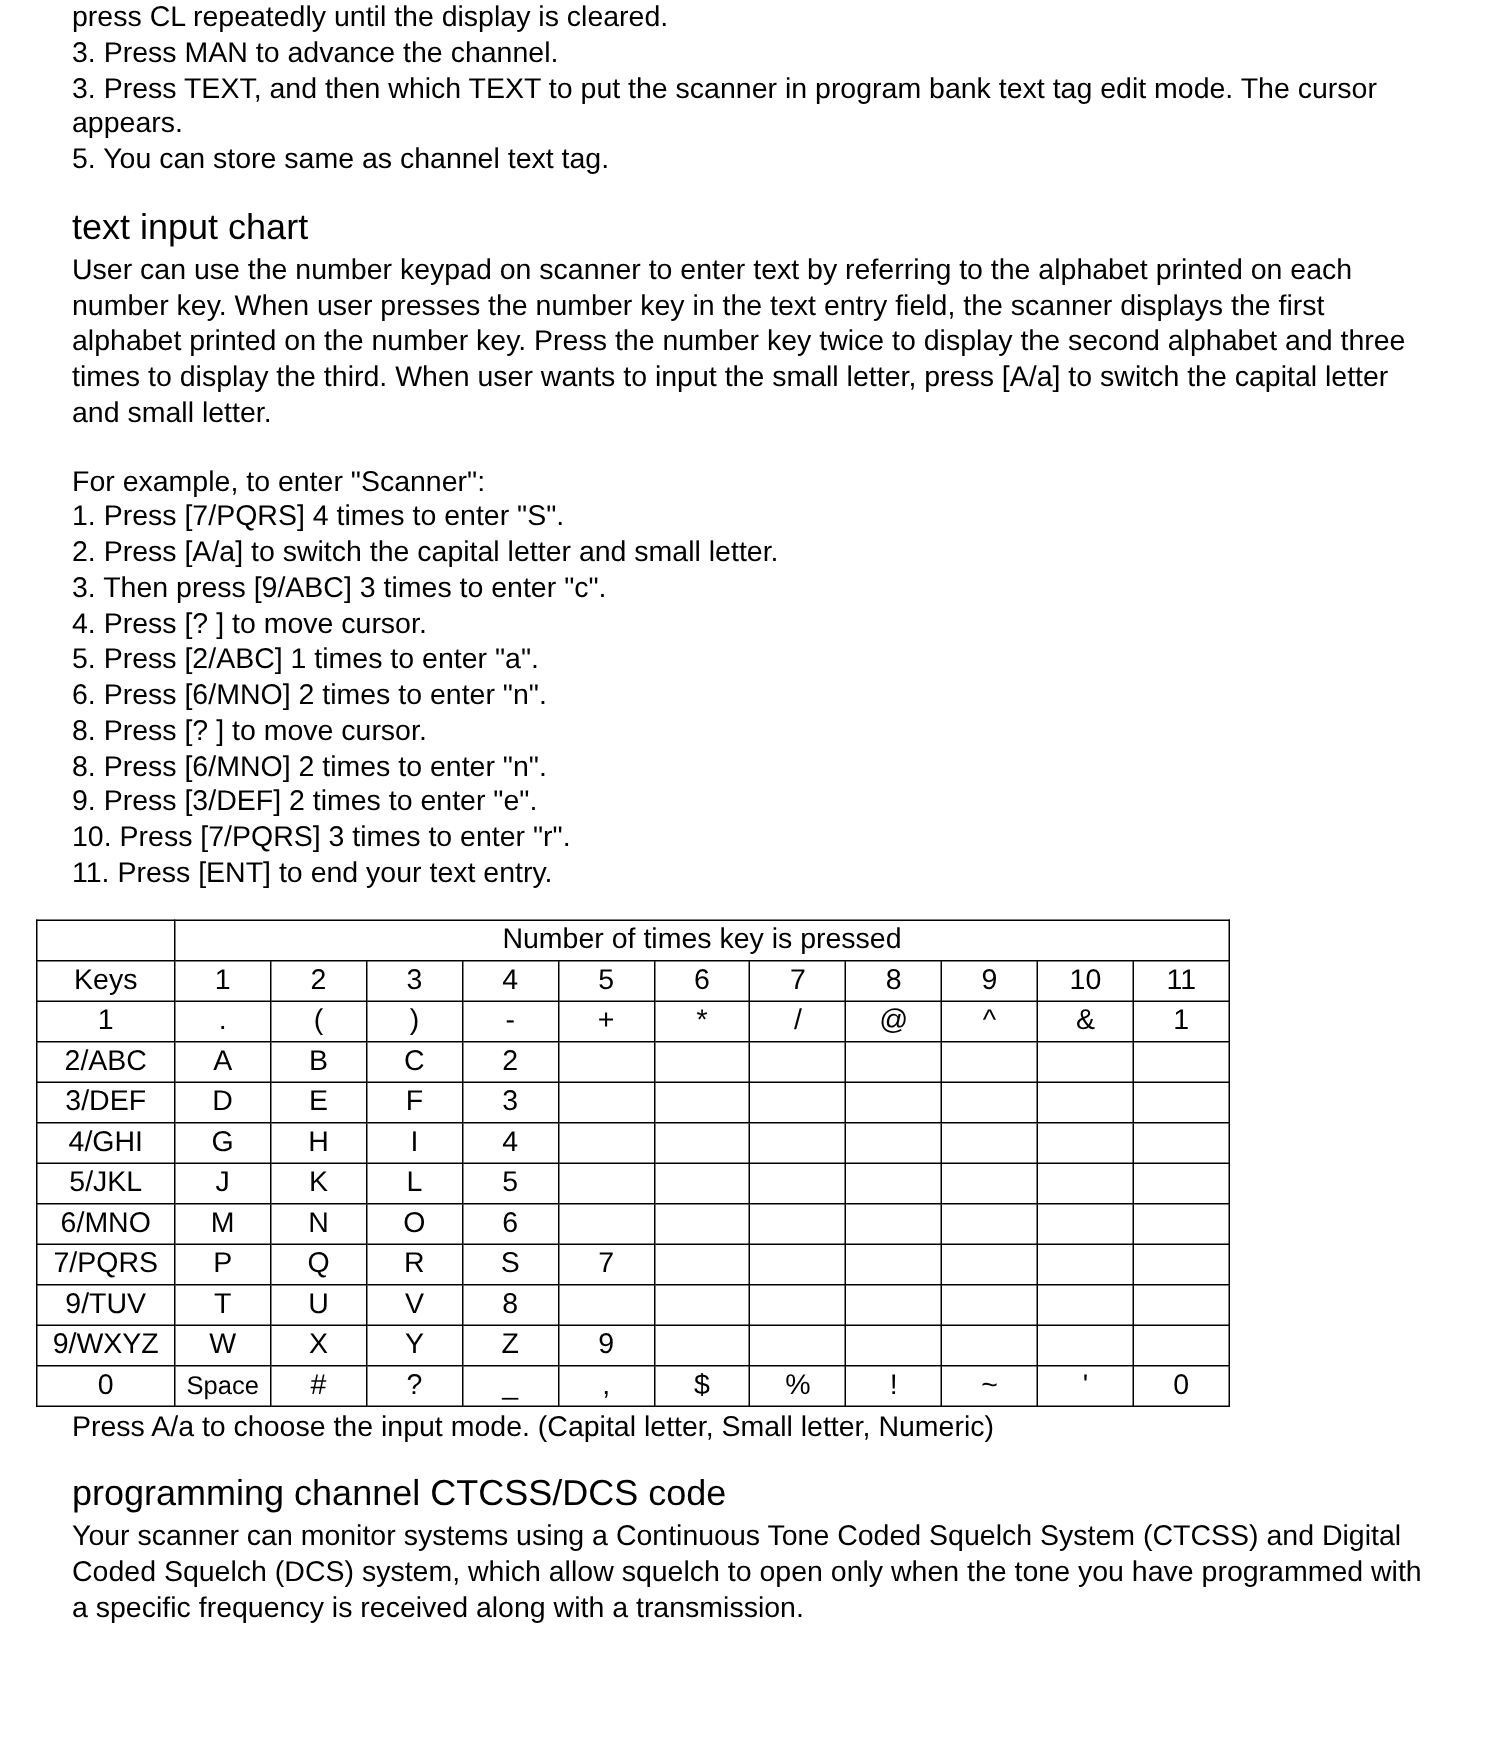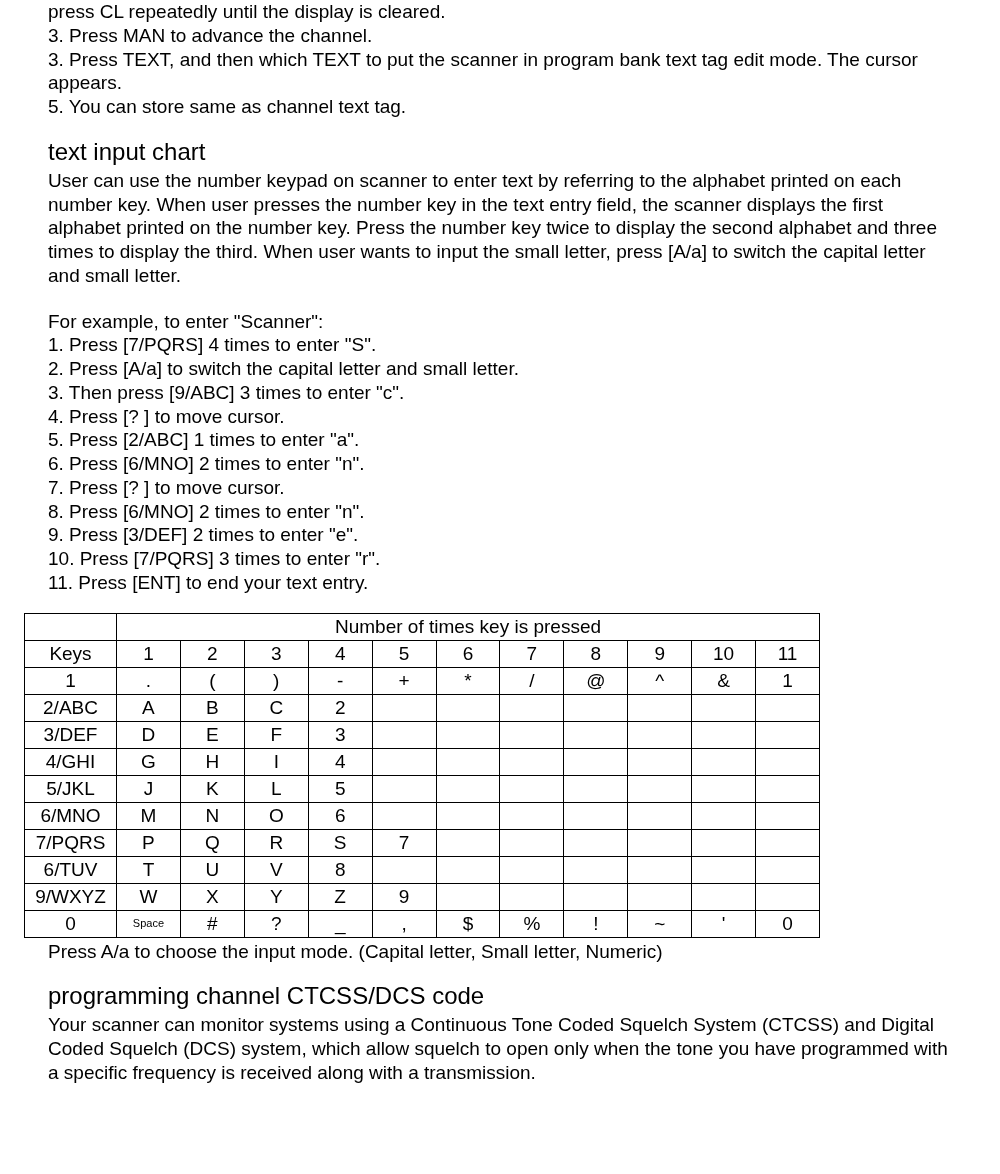--- a/index.html
+++ b/index.html
@@ -32,21 +32,21 @@
   }
   table.chart td, table.chart th {
     border: 1px solid #000;
     text-align: center;
     font-size: 19px;
     padding: 1px 0;
     font-weight: normal;
     height: 24px;
   }
   table.chart .keys-col { width: 92px; }
-  table.chart .sp { font-size: 11px; }
+  table.chart .sp { font-size: 17px; }
   .note { margin: 2px 0 0 0; }
 </style>
 </head>
 <body>
 
 <div class="content">
 
   <p class="step">
     <span>press </span><span class="bold">CL</span><span> repeatedly until the display is cleared.</span>
   </p>
@@ -63,21 +63,21 @@
 
   <div class="spacer"></div>
 
   <p>For example, to enter "Scanner":</p>
   <p class="step">1. Press [7/PQRS] 4 times to enter "S".</p>
   <p class="step">2. Press [A/a] to switch the capital letter and small letter.</p>
   <p class="step">3. Then press [9/ABC] 3 times to enter "c".</p>
   <p class="step">4. Press [? ] to move cursor.</p>
   <p class="step">5. Press [2/ABC] 1 times to enter "a".</p>
   <p class="step">6. Press [6/MNO] 2 times to enter "n".</p>
-  <p class="step">7. Press [? ] to move cursor.</p>
+  <p class="step">8. Press [? ] to move cursor.</p>
   <p class="step">8. Press [6/MNO] 2 times to enter "n".</p>
   <p class="step">9. Press [3/DEF] 2 times to enter "e".</p>
   <p class="step">10. Press [7/PQRS] 3 times to enter "r".</p>
   <p class="step">11. Press [ENT] to end your text entry.</p>
 
   <table class="chart">
     <colgroup>
       <col class="keys-col">
       <col span="11">
     </colgroup>
@@ -193,21 +193,21 @@
       <td>S</td>
       <td>7</td>
       <td></td>
       <td></td>
       <td></td>
       <td></td>
       <td></td>
       <td></td>
     </tr>
     <tr>
-      <td>6/TUV</td>
+      <td>9/TUV</td>
       <td>T</td>
       <td>U</td>
       <td>V</td>
       <td>8</td>
       <td></td>
       <td></td>
       <td></td>
       <td></td>
       <td></td>
       <td></td>

